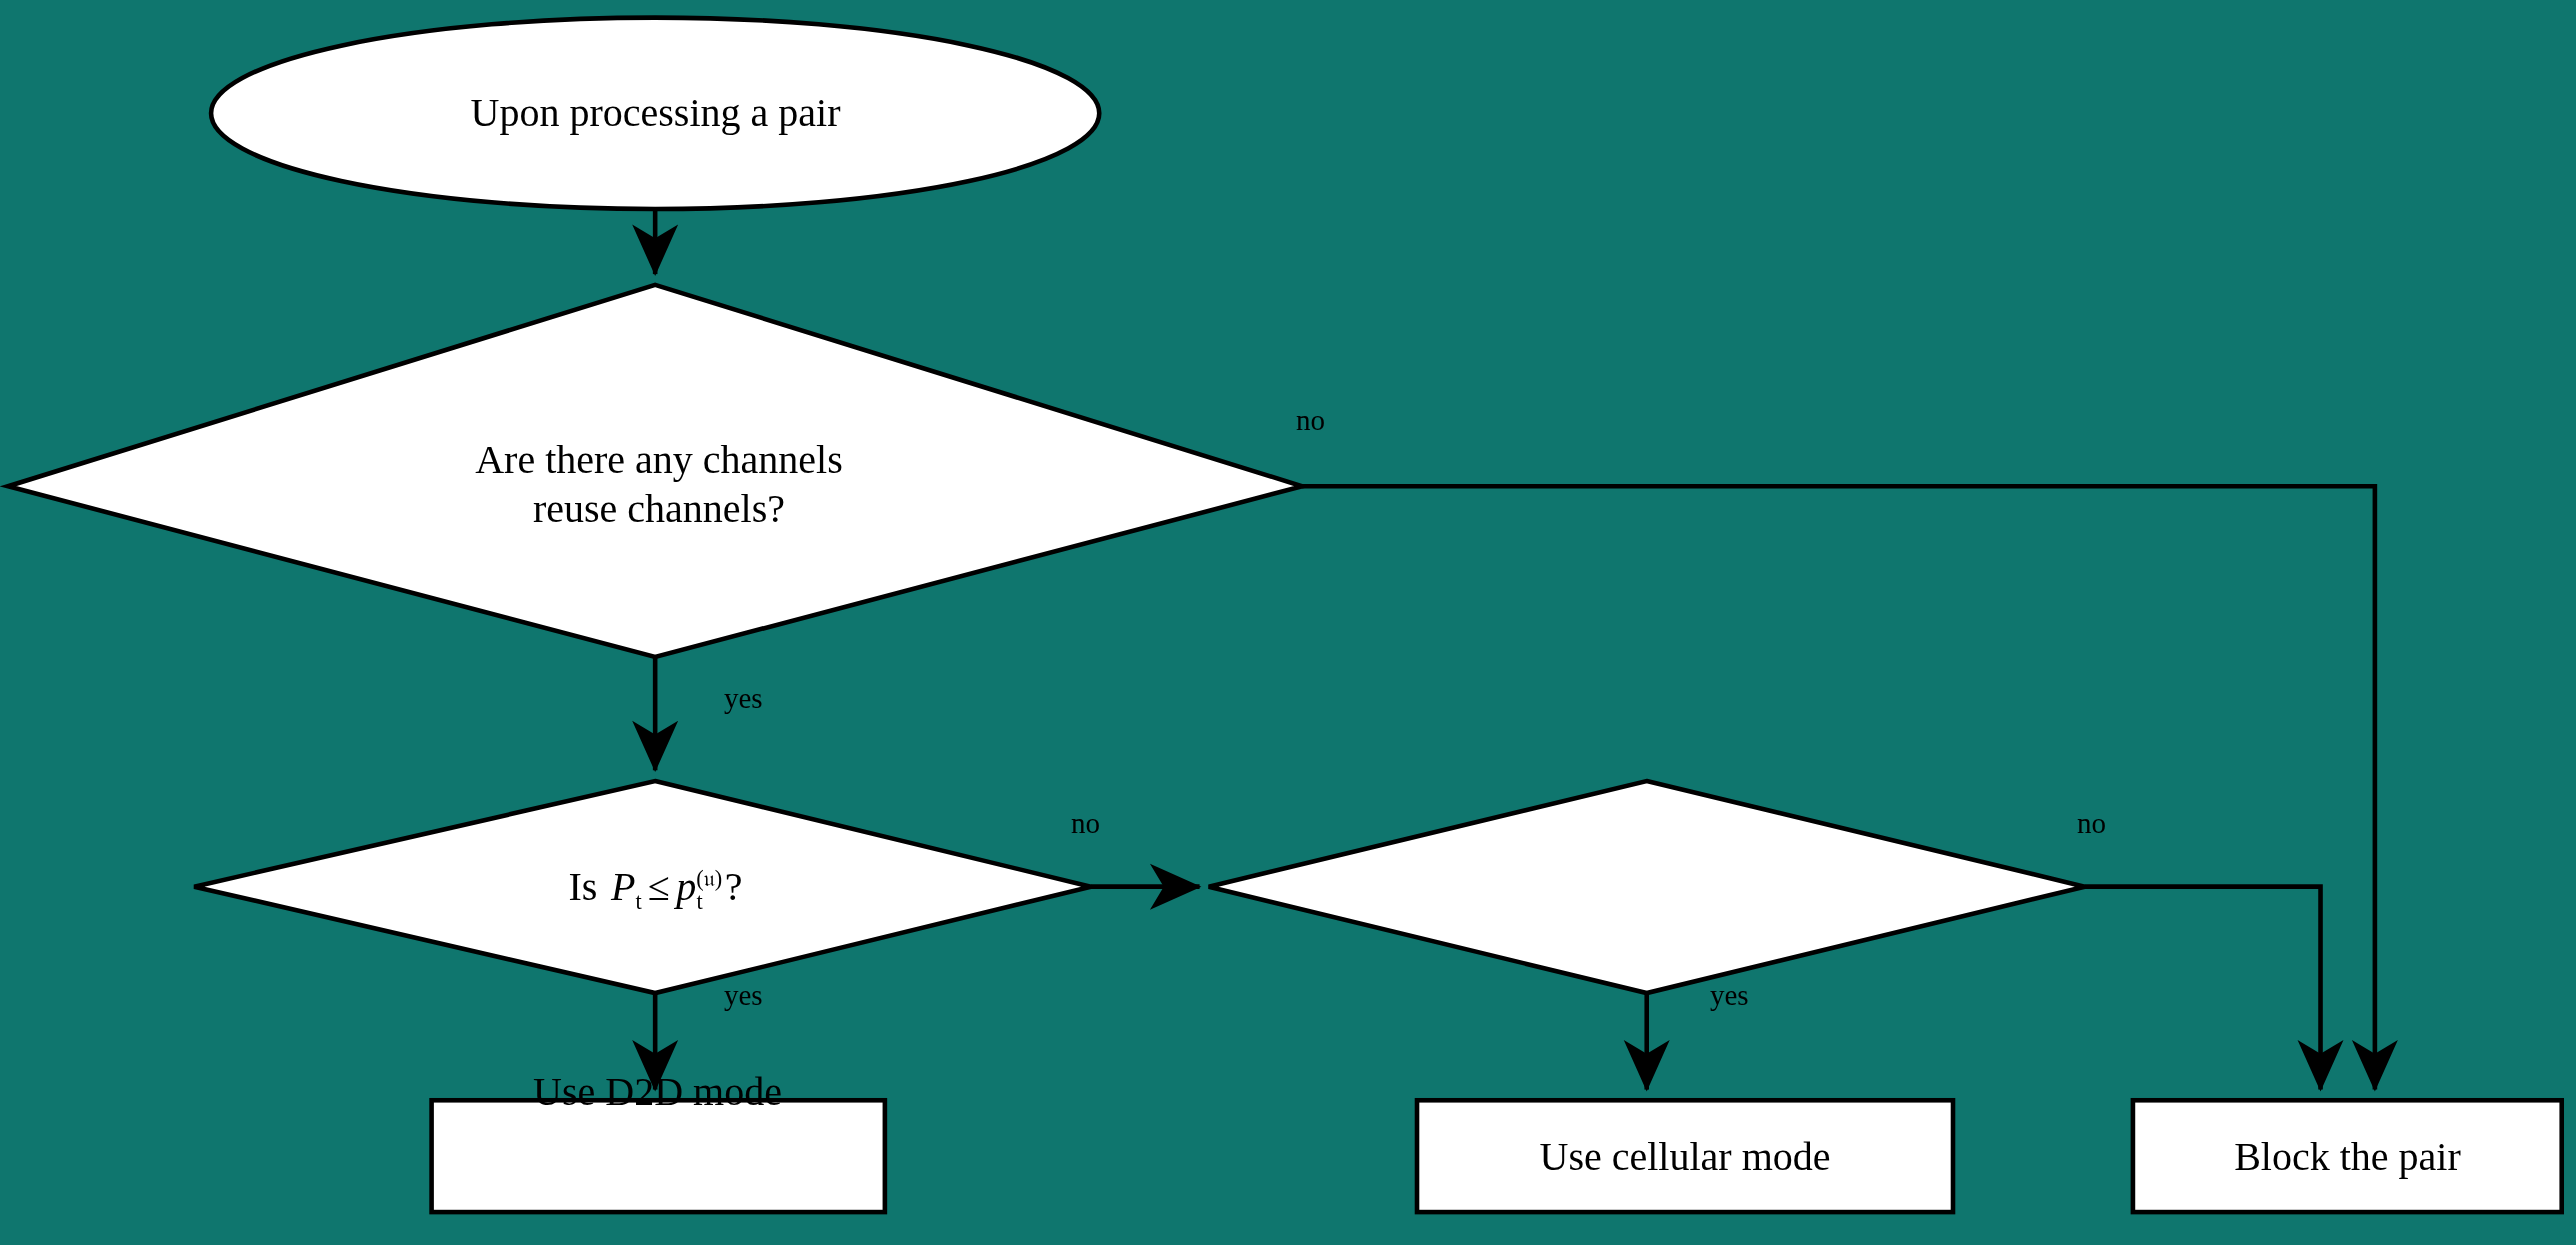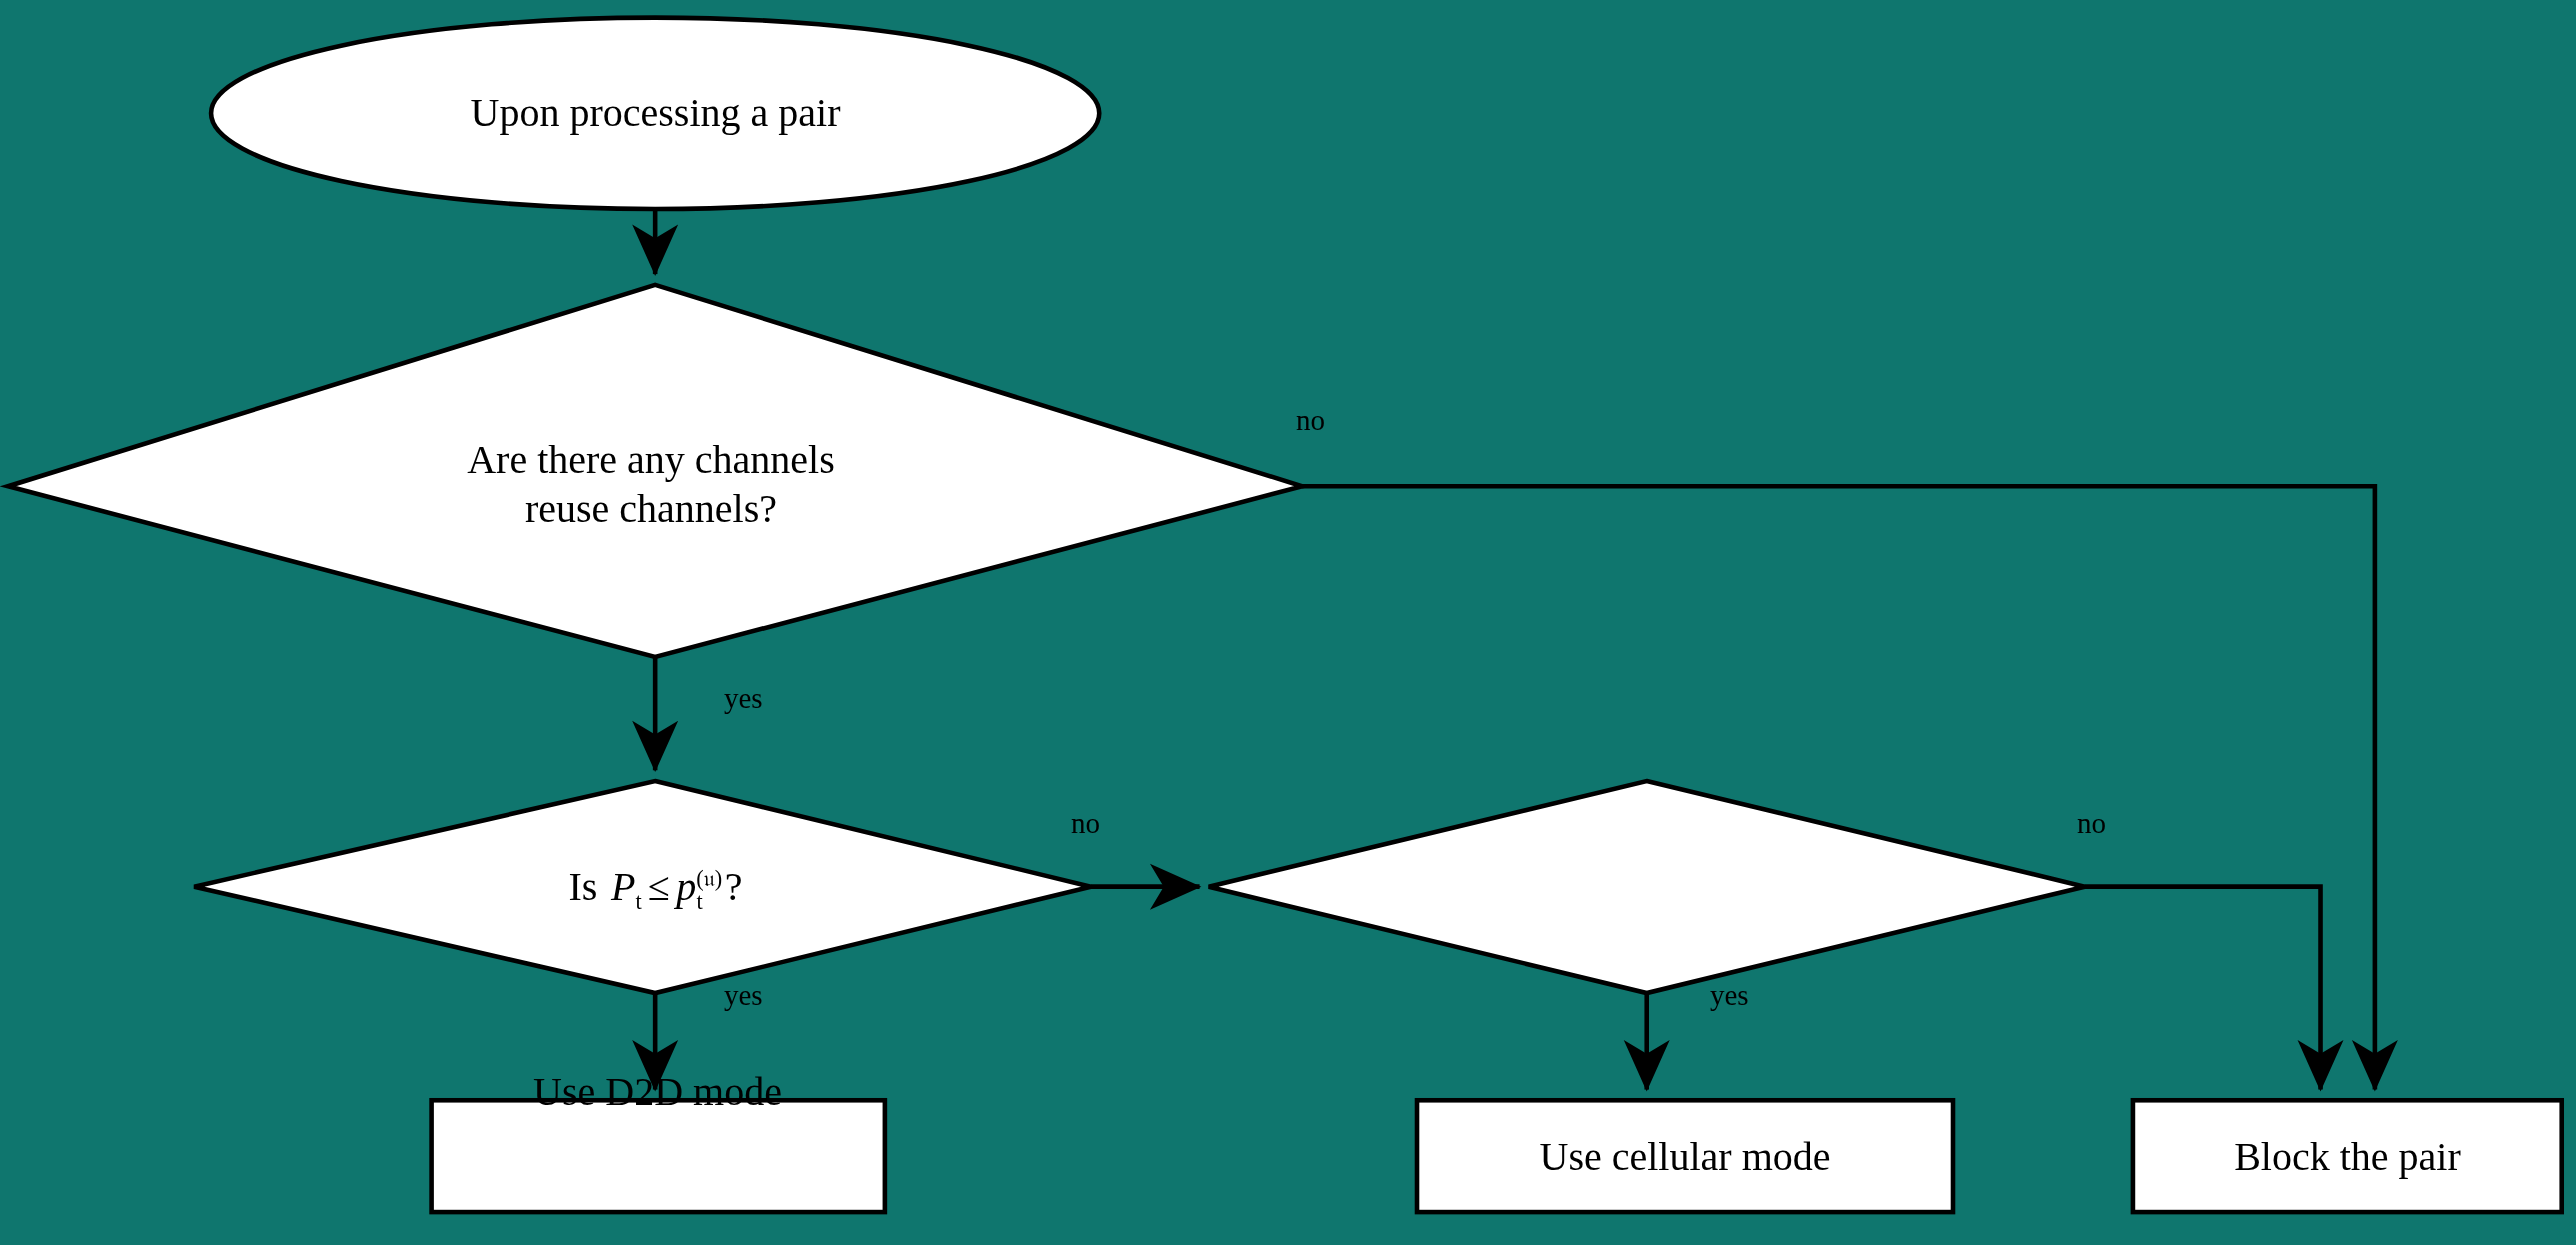--- a/index.html
+++ b/index.html
@@ -56,21 +56,21 @@
       <path d="M 855,1297 L 855,1423" marker-end="url(#arrow)"></path>
 
       <path d="M 2150,1297 L 2150,1423" marker-end="url(#arrow)"></path>
 
       <path d="M 2722,1158 L 3030,1158 L 3030,1423" marker-end="url(#arrow)"></path>
     </g>
   </svg>
 
   <div class="nodetext f-terminal" style="left:211px;top:67px;width:889px;height:92px;">Upon processing a pair</div>
 
-  <div class="nodetext f-decision" style="left:268px;top:358px;width:766px;height:253px;flex-direction:column;">
+  <div class="nodetext f-decision" style="left:276px;top:358px;width:766px;height:253px;flex-direction:column;">
     <div>Are there any channels</div>
     <div>reuse channels?</div>
   </div>
 
   <div class="nodetext" style="left:349px;top:843px;width:613px;height:92px;text-align:right;">
     <span class="mathexp"><span class="isword">Is</span><span class="mi">P</span><span class="sub">t</span><span class="opsp">≤</span><span class="mi">p</span><span class="sup">(𝔲)</span><span class="sub" style="margin-left:-1.15em">t</span><span style="margin-left:.55em">?</span></span>
   </div>
 
 
   <div class="nodetext f-process" style="left:431px;top:1036px;width:453px;height:112px;">Use D2D mode</div>

